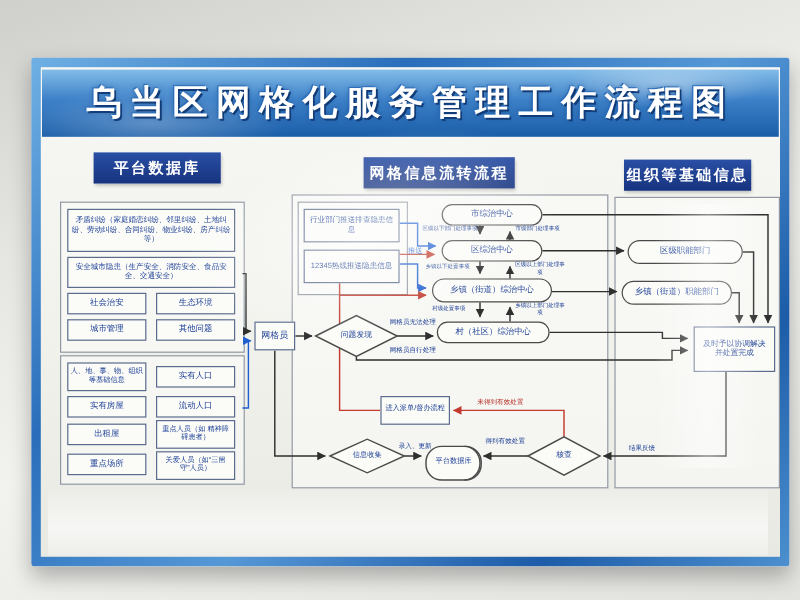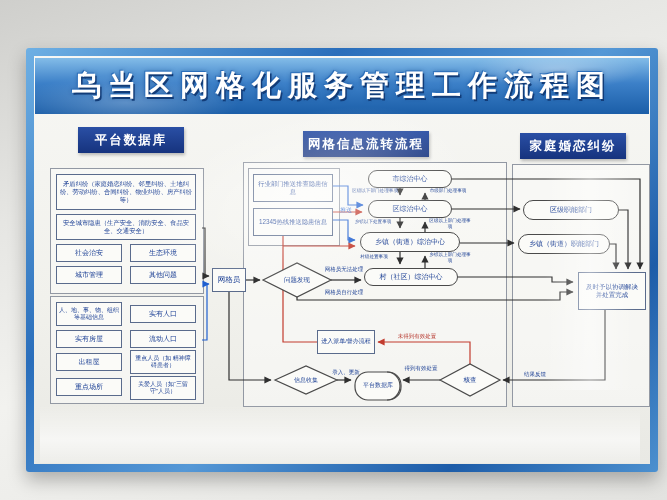--- a/index.html
+++ b/index.html
@@ -47,21 +47,21 @@
   <div class="abs poster">
     <div class="abs poster-inner">
       <div class="abs titleband">
         <div class="titletext">乌当区网格化服务管理工作流程图</div>
       </div>
     </div>
   </div>
 
   <div class="abs sechead" style="left:78px;top:127px;width:106px;height:26px;">平台数据库</div>
   <div class="abs sechead" style="left:303px;top:131px;width:126px;height:26px;">网格信息流转流程</div>
-  <div class="abs sechead" style="left:520px;top:133px;width:106px;height:26px;">家庭婚恋纠纷</div>
+  <div class="abs sechead" style="left:520px;top:133px;width:106px;height:26px;">组织等基础信息</div>
 
   <div class="abs panel" style="left:50px;top:168px;width:152px;height:124px;"></div>
   <div class="abs panel" style="left:50px;top:296px;width:152px;height:106px;"></div>
   <div class="abs panel" style="left:243px;top:162px;width:262px;height:243px;"></div>
   <div class="abs panel" style="left:248px;top:168px;width:90px;height:76px;"></div>
   <div class="abs panel" style="left:512px;top:164px;width:136px;height:241px;"></div>
 
   <svg class="abs" style="left:0;top:0;" width="667" height="500">
     <defs>
       <marker id="aD" markerWidth="7" markerHeight="7" refX="5.5" refY="3" orient="auto">

